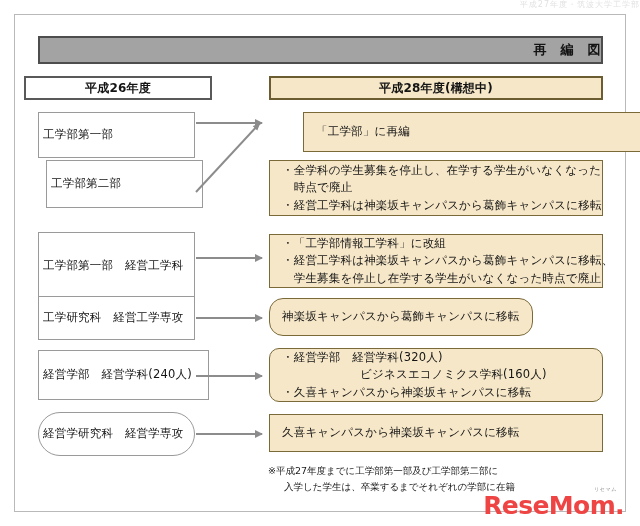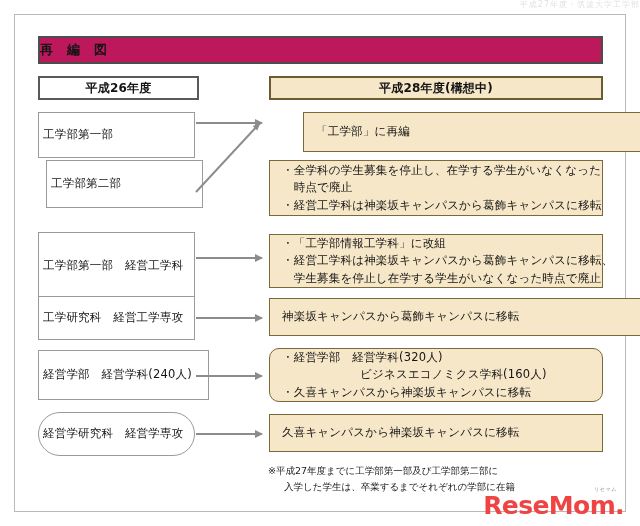--- a/index.html
+++ b/index.html
@@ -48,23 +48,23 @@
   
   .hdr{
     background:#fff;
     border:2px solid #595959;
     justify-content:center;
     font-weight:bold;
     font-size:12px;
   }
   
   .titlebar{
-    background:#be185d;
+    background:#a3a3a3;
     border:2px solid #4d4d4d;
-    justify-content:flex-start;
+    justify-content:flex-end;
     font-weight:bold;
     font-size:13px;
     letter-spacing:.5px;
   }
   
   .cream{
     background:#f6e7c8;
     border:1.5px solid #7a6a3a;
     padding-left:12px;
   }
@@ -116,21 +116,21 @@
 <div id="stage">
 
   <div class="topstrip">平成27年度・筑波大学工学部</div>
 
   <div class="frame"></div>
 
   <div class="bx titlebar" style="left:38px;top:36px;width:565px;height:28px;">
     <span>再　編　図</span>
   </div>
 
-  <div class="bx hdr" style="left:38px;top:76px;width:161px;height:24px;">
+  <div class="bx hdr" style="left:24px;top:76px;width:188px;height:24px;">
     <span>平成26年度</span>
   </div>
   <div class="bx cream hdrc" style="left:269px;top:76px;width:334px;height:24px;">
     <span>平成28年度(構想中)</span>
   </div>
 
   <div class="bx plain" style="left:38px;top:112px;width:157px;height:46px;">
     <span class="inner">工学部第一部</span>
   </div>
   <div class="arrow-h" style="left:196px;top:122px;width:66px;"></div>
@@ -169,21 +169,21 @@
       <span class="ln">・「工学部情報工学科」に改組</span>
       <span class="ln">・経営工学科は神楽坂キャンパスから葛飾キャンパスに移転、</span>
       <span class="ln">　学生募集を停止し在学する学生がいなくなった時点で廃止</span>
     </span>
   </div>
 
   <div class="bx plain" style="left:38px;top:296px;width:157px;height:44px;">
     <span class="inner">工学研究科　経営工学専攻</span>
   </div>
   <div class="arrow-h" style="left:196px;top:317px;width:66px;"></div>
-  <div class="bx cream" style="left:269px;top:298px;width:372px;height:38px;">
+  <div class="bx cream" style="left:269px;top:298px;width:264px;height:38px;border-radius:14px;">
     <span class="inner">
       <span class="ln">神楽坂キャンパスから葛飾キャンパスに移転</span>
     </span>
   </div>
 
   <div class="bx plain" style="left:38px;top:350px;width:171px;height:50px;">
     <span class="inner">経営学部　経営学科(240人)</span>
   </div>
   <div class="arrow-h" style="left:196px;top:375px;width:66px;"></div>
   <div class="bx cream" style="left:269px;top:348px;width:334px;height:54px;border-radius:10px;">

